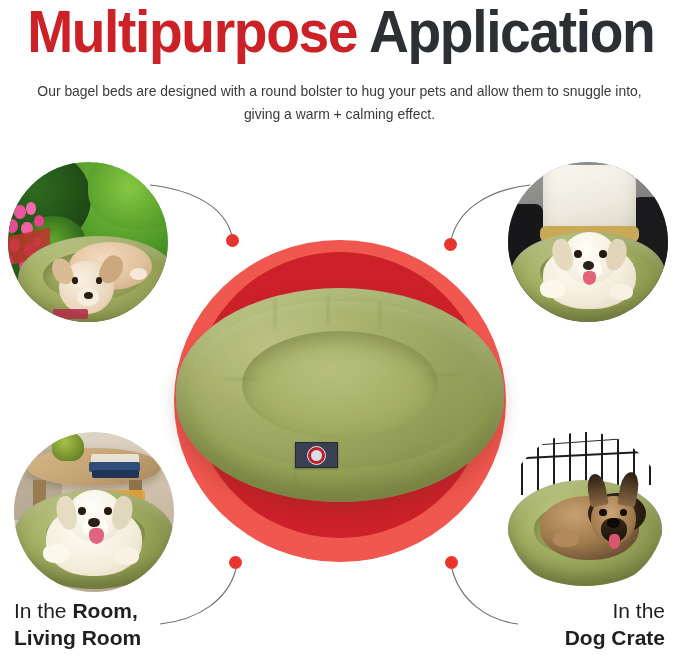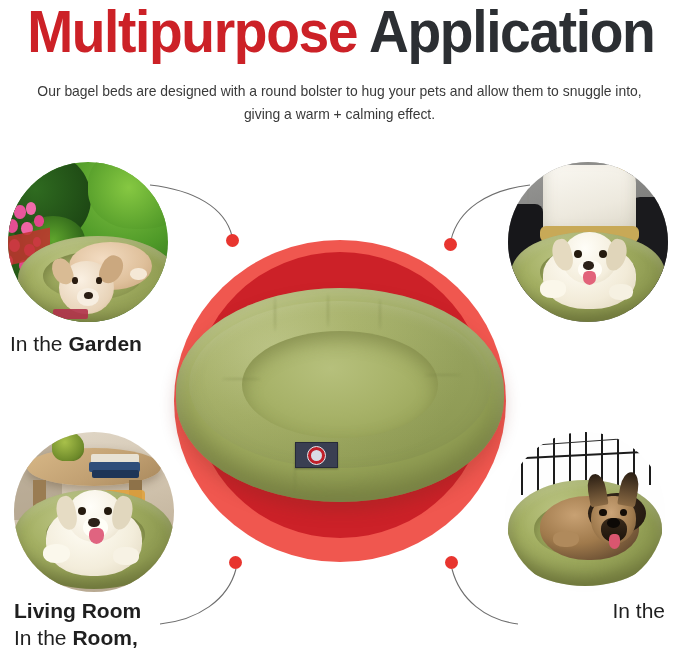--- a/index.html
+++ b/index.html
@@ -194,23 +194,20 @@
            background:#D9BB94;transform:rotate(-22deg);"></div>
       <div class="dog-ear" style="left:58%;top:58%;width:13%;height:18%;border-radius:50% 50% 60% 40%;
            background:#CBA87F;transform:rotate(24deg);"></div>
       <div class="dog-eye" style="left:40%;top:72%;width:4%;height:4.5%;border-radius:50%;background:#2A1C10;"></div>
       <div class="dog-eye" style="left:55%;top:72%;width:4%;height:4.5%;border-radius:50%;background:#2A1C10;"></div>
       <div class="dog-snout" style="left:43%;top:79%;width:14%;height:11%;border-radius:50%;background:#F7EEE1;"></div>
       <div class="dog-nose" style="left:47.5%;top:81%;width:5.5%;height:4.5%;border-radius:50%;background:#2B1E14;"></div>
       <div class="dog-paw" style="left:76%;top:66%;width:11%;height:8%;border-radius:45%;background:#F5E8D6;"></div>
       <div class="layer" style="left:28%;top:92%;width:22%;height:6%;background:#B0324A;border-radius:2px;opacity:.9;"></div>
     </div>
-  </div>
-  <div class="caption cap-tl">
-    <span>In the </span><b>Garden</b>
   </div>
 
   <div class="photo" style="right:11px; top:162px; width:160px; height:160px;">
     <div class="scene">
       <div class="layer" style="inset:0;background:linear-gradient(160deg,#9A9A98 0%,#7E7E7C 45%,#5C5C5A 100%);"></div>
 
       <div class="layer" style="left:12%;top:0;width:52%;height:36%;border:2px solid #8B8B88;border-radius:2px;opacity:.7;"></div>
       <div class="layer" style="left:68%;top:0;width:5%;height:40%;background:#C9A84E;opacity:.85;"></div>
       <div class="layer" style="left:74%;top:0;width:4%;height:40%;background:#6E6E6C;"></div>
 
@@ -278,22 +275,22 @@
       <div class="dog-eye" style="left:40%;top:47%;width:5%;height:5%;border-radius:50%;background:#241A0E;"></div>
       <div class="dog-eye" style="left:56%;top:47%;width:5%;height:5%;border-radius:50%;background:#241A0E;"></div>
       <div class="dog-snout" style="left:43%;top:53%;width:16%;height:13%;border-radius:50%;background:#FFFEF7;"></div>
       <div class="dog-nose" style="left:46.5%;top:54%;width:7%;height:5.5%;border-radius:50%;background:#2C2118;"></div>
       <div class="dog-tongue" style="left:47%;top:60%;width:9%;height:10%;border-radius:40% 40% 55% 55%;background:#E06480;"></div>
       <div class="dog-paw" style="left:18%;top:70%;width:17%;height:12%;border-radius:45%;background:#FBF8EC;"></div>
       <div class="dog-paw" style="left:62%;top:72%;width:16%;height:11%;border-radius:45%;background:#F7F2E4;"></div>
     </div>
   </div>
   <div class="caption cap-bl">
+    <div><span>In the </span><b>Room,</b></div>
     <div><b>Living Room</b></div>
-    <div><span>In the </span><b>Room,</b></div>
   </div>
 
   <div class="photo" style="right:14px; top:432px; width:160px; height:160px;">
     <div class="scene">
       <div class="layer" style="inset:0;background:#FEFEFE;"></div>
 
       <div class="layer" style="left:0;top:0;width:100%;height:46%;">
         <div style="position:absolute;left:10%;top:0;width:1.6px;height:86%;background:#1C1C1C;"></div>
         <div style="position:absolute;left:20%;top:0;width:1.6px;height:92%;background:#1C1C1C;"></div>
         <div style="position:absolute;left:30%;top:0;width:1.6px;height:96%;background:#1C1C1C;"></div>
@@ -324,20 +321,21 @@
       <div class="dog-eye" style="left:72%;top:48%;width:4.5%;height:4.5%;border-radius:50%;background:#140D07;"></div>
       <div class="dog-snout" style="left:60%;top:54%;width:16%;height:15%;border-radius:44% 44% 50% 50%;
            background:linear-gradient(180deg,#3A2A1A 0%,#1C130B 100%);"></div>
       <div class="dog-nose" style="left:64%;top:54%;width:8%;height:6%;border-radius:50%;background:#0D0906;"></div>
       <div class="dog-tongue" style="left:65%;top:64%;width:7%;height:9%;border-radius:40% 40% 55% 55%;background:#D9566F;"></div>
       <div class="dog-paw" style="left:30%;top:62%;width:16%;height:10%;border-radius:45%;background:#B08A5C;"></div>
     </div>
   </div>
   <div class="caption cap-br">
     <div><span>In the</span></div>
+    <div><b>Dog Crate</b></div>
   </div>
 
   <svg class="connectors" width="679" height="666" viewBox="0 0 679 666">
     <path d="M 150,185 C 195,190 225,208 232,236" stroke="#6E6E6E" stroke-width="1.1" fill="none"></path>
     <path d="M 530,185 C 487,190 458,210 451,240" stroke="#6E6E6E" stroke-width="1.1" fill="none"></path>
     <path d="M 160,624 C 198,620 228,600 236,569" stroke="#6E6E6E" stroke-width="1.1" fill="none"></path>
     <path d="M 518,624 C 486,620 460,600 452,569" stroke="#6E6E6E" stroke-width="1.1" fill="none"></path>
   </svg>
 
   <div class="dot" style="left:226px; top:234px;"></div>

